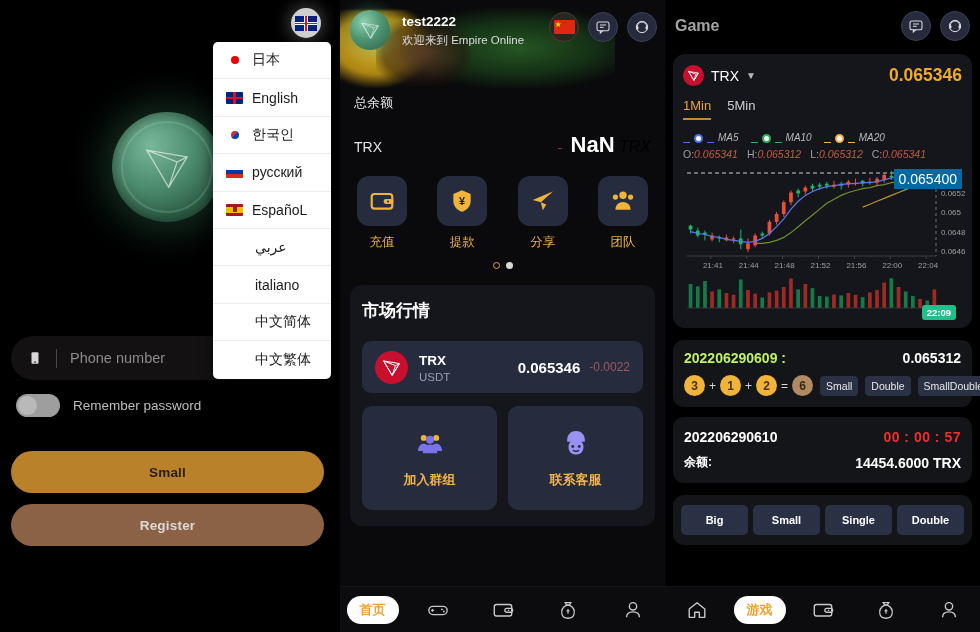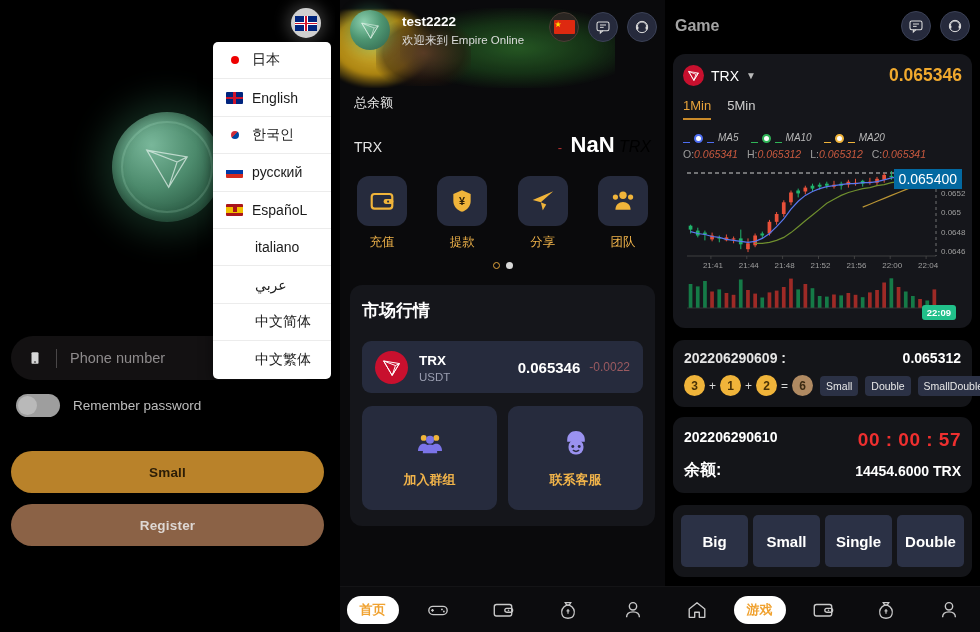--- a/index.html
+++ b/index.html
@@ -223,47 +223,47 @@
     font-size: 14px; padding: 2px 5px; border-radius: 0;
   }
   .t-tag {
     position: absolute; right: 6px; bottom: -2px; background: #21c08a; color: #fff;
     font-size: 9.5px; padding: 2px 5px; border-radius: 3px; font-weight: bold;
   }
   .vol-box { height: 44px; margin-top: 2px; }
 
   .rcard { margin: 12px 8px 0 8px; background: #141519; border-radius: 11px; padding: 10px 11px 11px 11px; }
   .r-top { display: flex; justify-content: space-between; align-items: center; }
-  .r-id { color: #e5e5e5; font-size: 14px; font-weight: bold; }
+  .r-id { color: #bef264; font-size: 14px; font-weight: bold; }
   .r-px { color: #fff; font-size: 14px; font-weight: bold; }
   .r-nums { display: flex; align-items: center; gap: 3px; margin-top: 9px; flex-wrap: nowrap; }
   .ball {
     width: 21px; height: 21px; border-radius: 50%; background: #f0b43a; color: #4a3206;
     font-size: 12px; font-weight: bold; display: flex; align-items: center; justify-content: center; flex:0 0 21px;
   }
   .ball.sum { background: #b08a62; color: #3a2a12; }
   .op { color: #d8d8d8; font-size: 12px; margin: 0 1px; }
   .tag {
     background: #2b3145; color: #e7e7e7; font-size: 10.5px;
     padding: 4px 6px; border-radius: 4px; margin-left: 4px; white-space: nowrap;
   }
 
   .ncard { margin: 10px 8px 0 8px; background: #141519; border-radius: 11px; padding: 12px 11px; }
   .n-row { display: flex; justify-content: space-between; align-items: flex-start; }
   .n-id { color: #fff; font-size: 14px; font-weight: bold; }
-  .n-timer { color: #ef2f2f; font-size: 19px; font-weight: bold; letter-spacing: .5px; margin-left: 24px; }
+  .n-timer { color: #ef2f2f; font-size: 14px; font-weight: bold; letter-spacing: .5px; margin-left: 24px; }
   .n-row2 { display: flex; justify-content: space-between; align-items: center; margin-top: 9px; }
-  .n-lab { color: #fff; font-size: 16px; font-weight: bold; }
+  .n-lab { color: #fff; font-size: 12px; font-weight: bold; }
   .n-bal { color: #fff; font-size: 14px; font-weight: bold; }
 
   .bets { margin: 12px 8px 0 8px; background: #141519; border-radius: 11px; padding: 10px 8px; display: flex; gap: 5px; }
   .bet {
-    flex: 1; background: #2b3145; border-radius: 5px; height: 52px;
+    flex: 1; background: #2b3145; border-radius: 5px; height: 30px;
     display: flex; align-items: center; justify-content: center;
-    color: #fff; font-size: 15px; font-weight: bold; cursor: pointer;
+    color: #fff; font-size: 11px; font-weight: bold; cursor: pointer;
   }
 </style>
 </head>
 <body>
 
 <div class="stage">
 
   <div class="panel panel-login">
 
     <div class="lang-fab">
@@ -298,24 +298,24 @@
         <span class="lang-flag f-ru"></span>
         <span>русский</span>
       </div>
       <div class="lang-item">
         <span class="lang-flag f-es">
             <i></i>
           </span>
         <span>EspañoL</span>
       </div>
       <div class="lang-item noflag">
+        <span>عربي</span>
+      </div>
+      <div class="lang-item noflag">
         <span>italiano</span>
-      </div>
-      <div class="lang-item noflag">
-        <span>عربي</span>
       </div>
       <div class="lang-item noflag">
         <span>中文简体</span>
       </div>
       <div class="lang-item noflag">
         <span>中文繁体</span>
       </div>
     </div>
 
     <div class="login-form">

